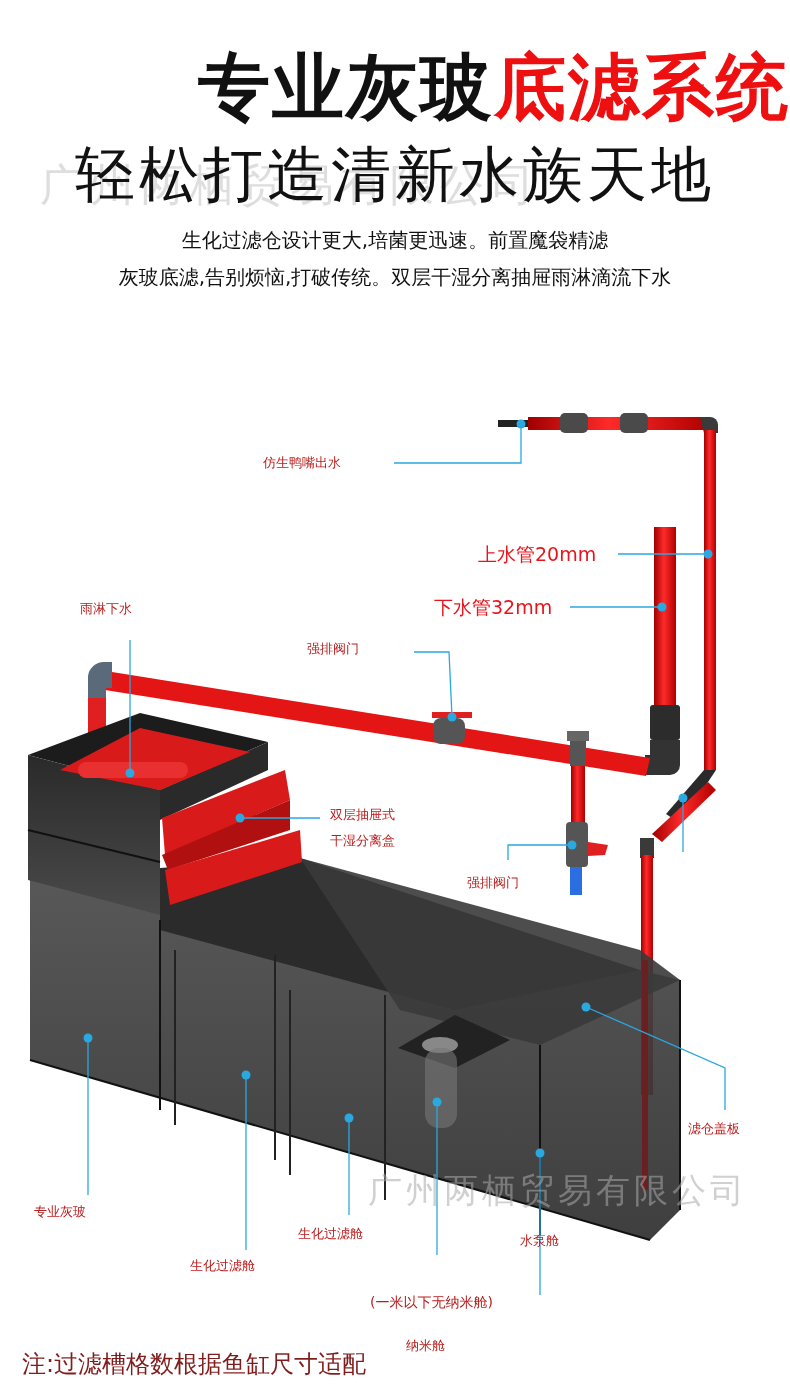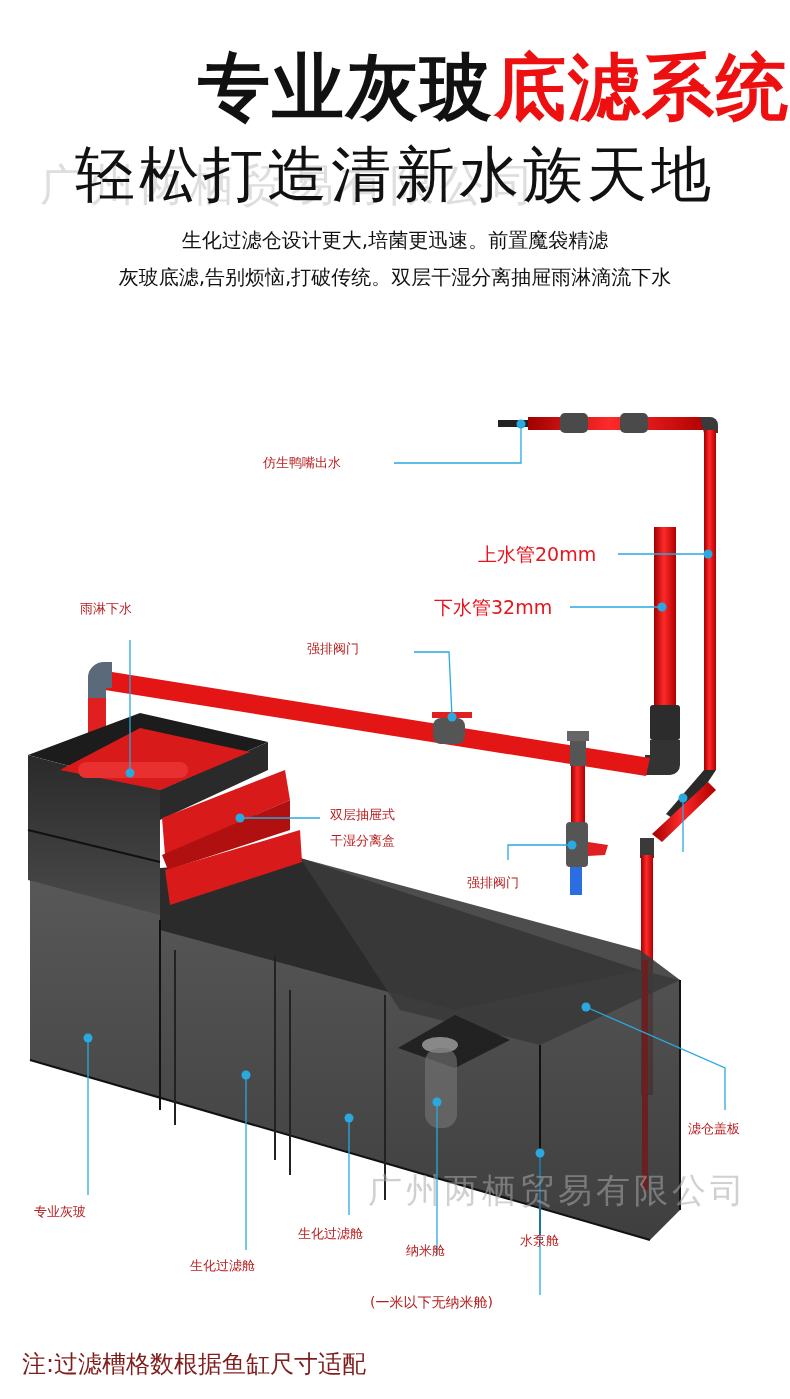--- a/index.html
+++ b/index.html
@@ -152,18 +152,18 @@
 <div class="abs lbl red" style="left:434px;top:595px;">下水管32mm</div>
 <div class="abs lbl" style="left:80px;top:600px;">雨淋下水</div>
 <div class="abs lbl" style="left:307px;top:640px;">强排阀门</div>
 <div class="abs lbl" style="left:330px;top:806px;">双层抽屉式</div>
 <div class="abs lbl" style="left:330px;top:832px;">干湿分离盒</div>
 <div class="abs lbl" style="left:467px;top:874px;">强排阀门</div>
 <div class="abs lbl" style="left:688px;top:1120px;">滤仓盖板</div>
 <div class="abs lbl" style="left:34px;top:1203px;">专业灰玻</div>
 <div class="abs lbl" style="left:298px;top:1225px;">生化过滤舱</div>
 <div class="abs lbl" style="left:190px;top:1257px;">生化过滤舱</div>
-<div class="abs lbl" style="left:406px;top:1242px;">纳米舱</div>
+<div class="abs lbl" style="left:406px;top:1337px;">纳米舱</div>
 <div class="abs lbl small-red" style="left:370px;top:1294px;">(一米以下无纳米舱)</div>
 <div class="abs lbl" style="left:520px;top:1232px;">水泵舱</div>
 
 <div class="abs watermark-bot">广州两栖贸易有限公司</div>
 <div class="abs note">注:过滤槽格数根据鱼缸尺寸适配</div>
 
 </body></html>

